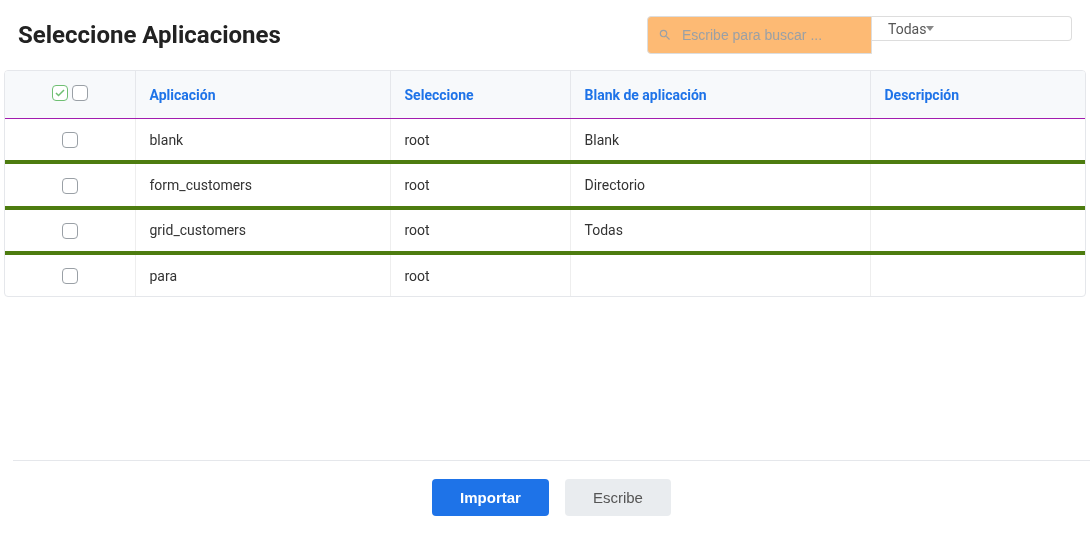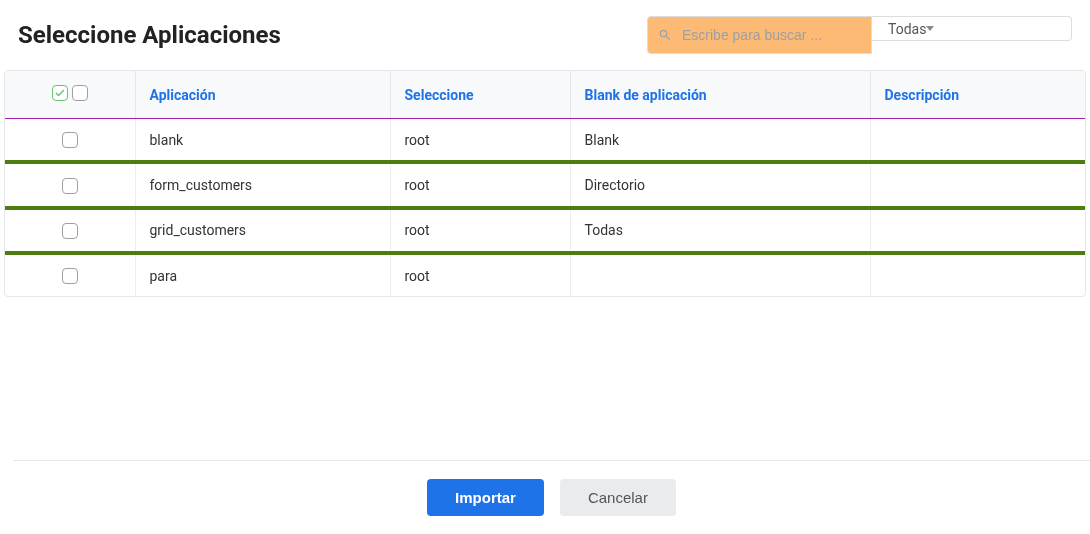--- a/index.html
+++ b/index.html
@@ -222,14 +222,14 @@
           <td>root</td>
           <td></td>
           <td></td>
         </tr>
       </tbody>
   </table>
 </div>
 
 <div class="footer">
   <button class="btn btn-primary">Importar</button>
-  <button class="btn btn-secondary">Cancelar</button>
+  <button class="btn btn-secondary">Escribe</button>
 </div>
 
 </body></html>

